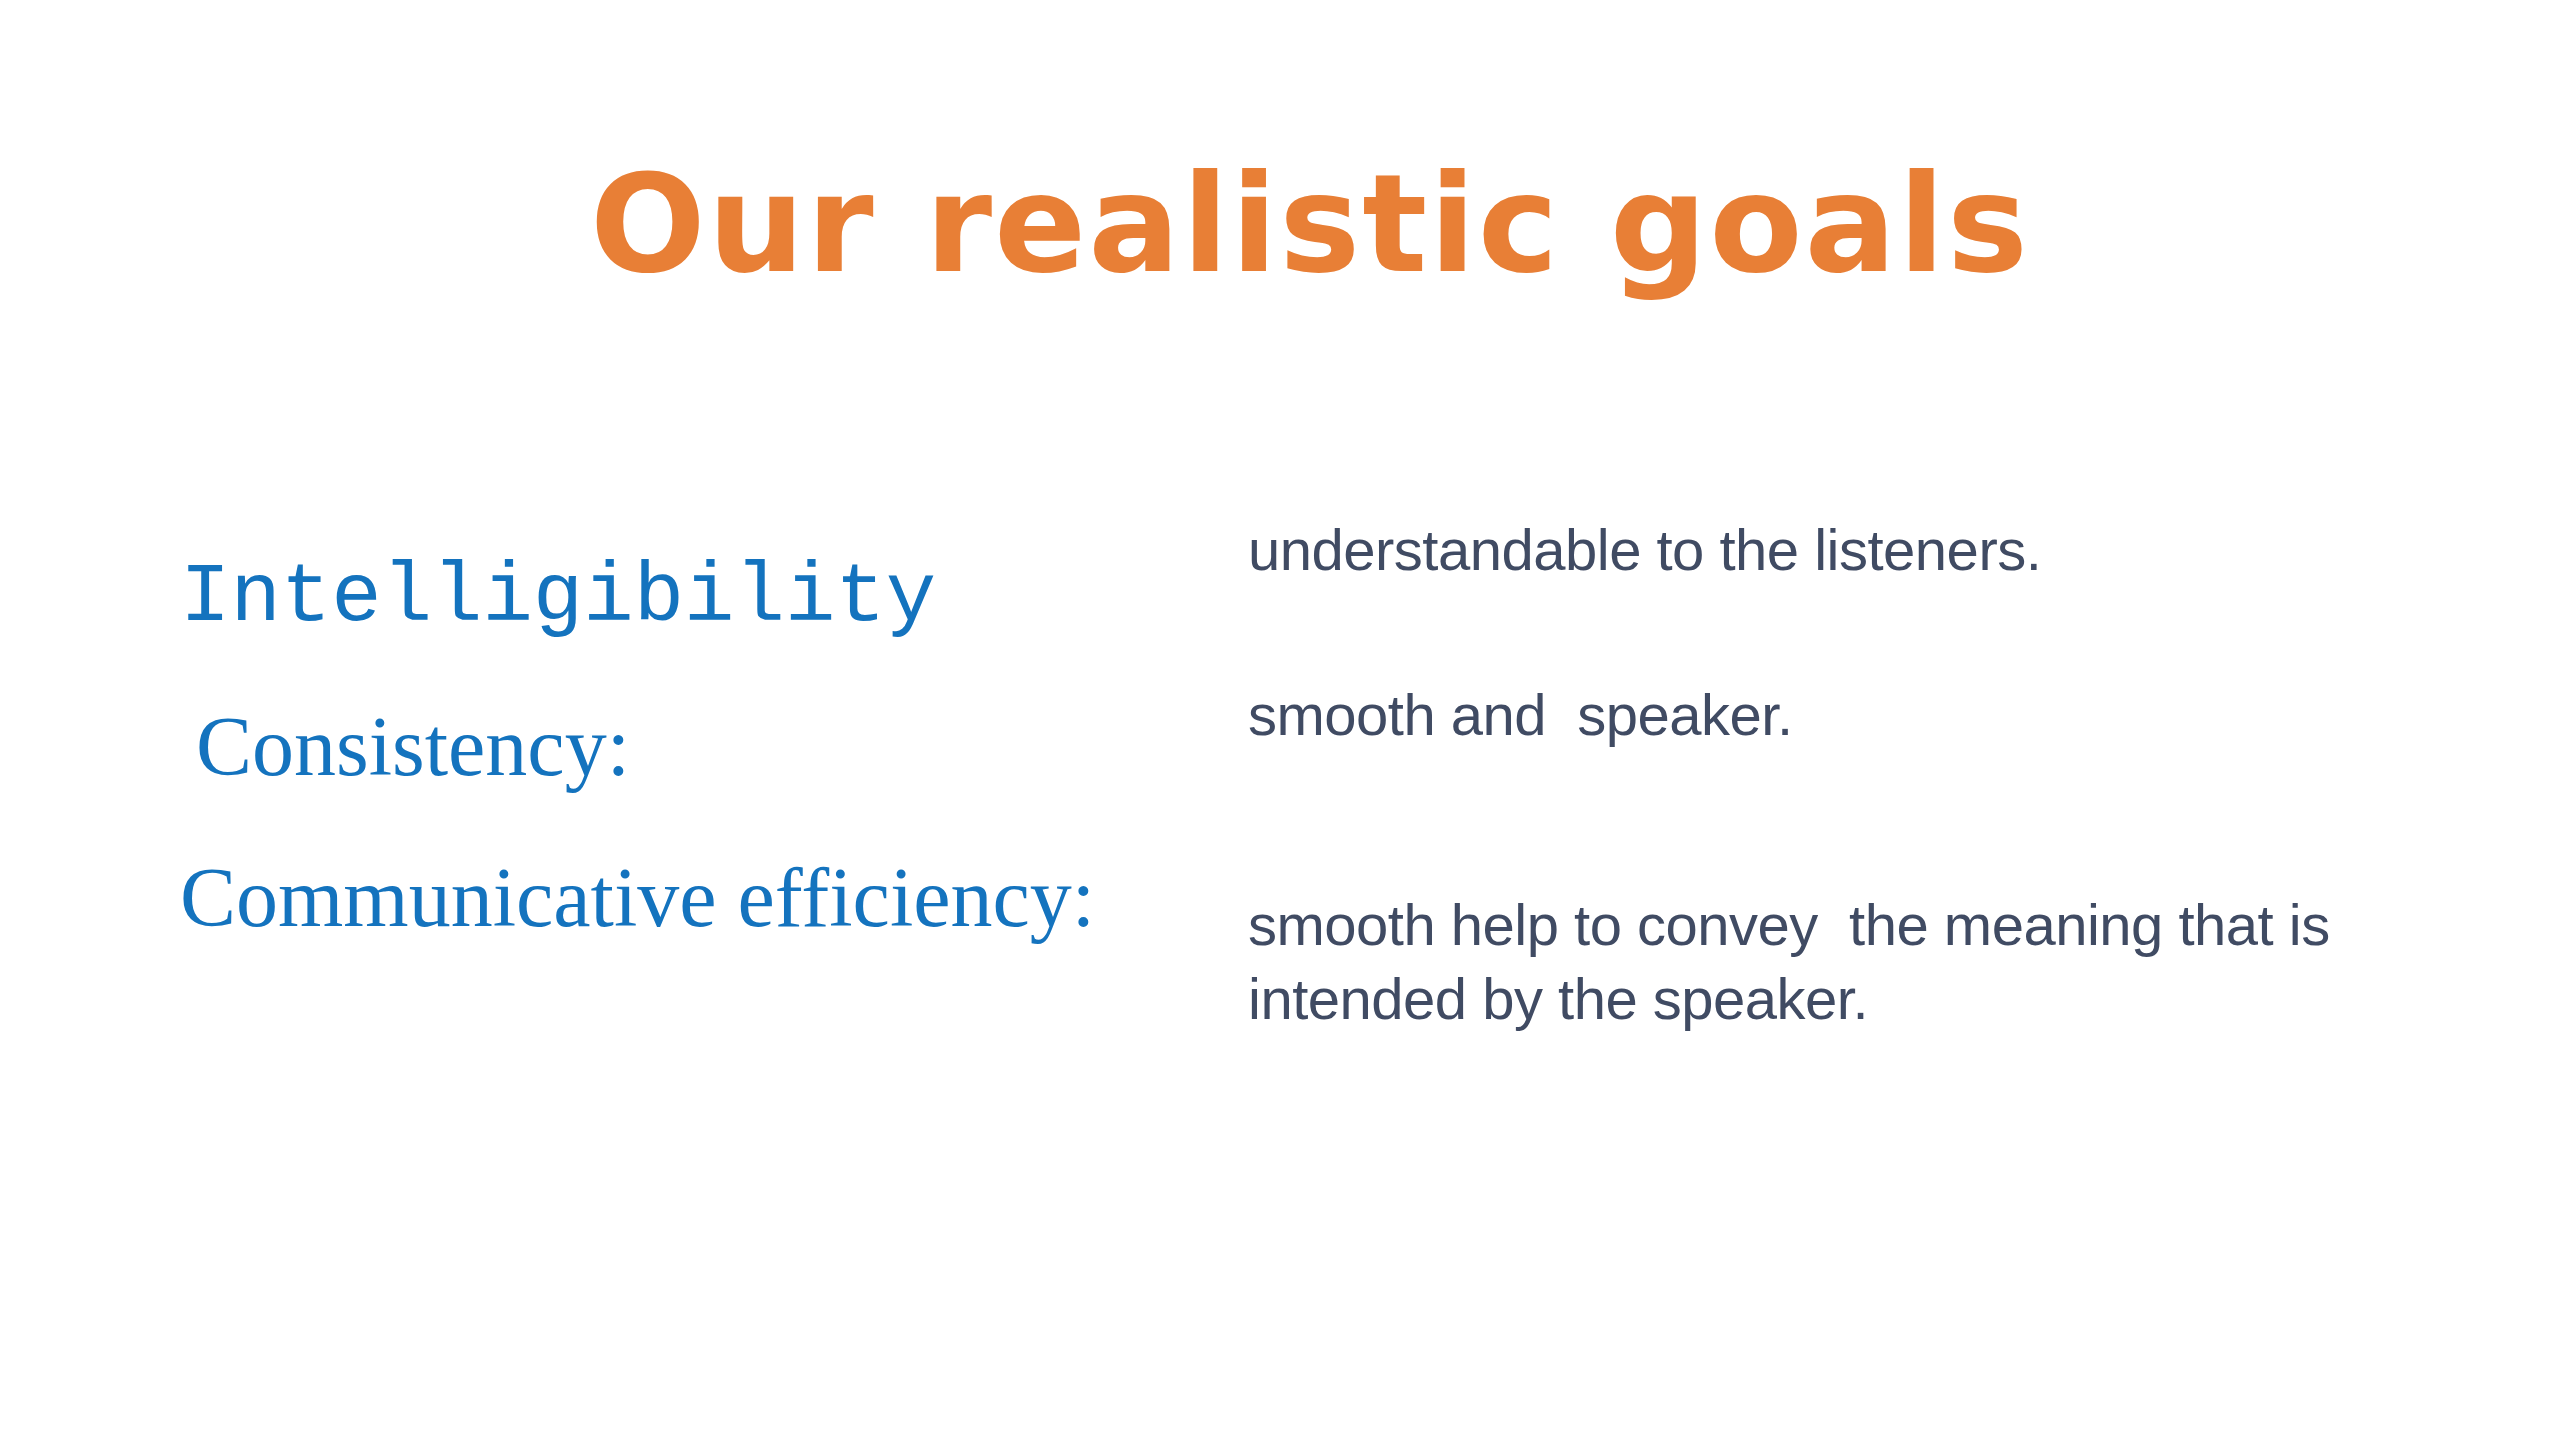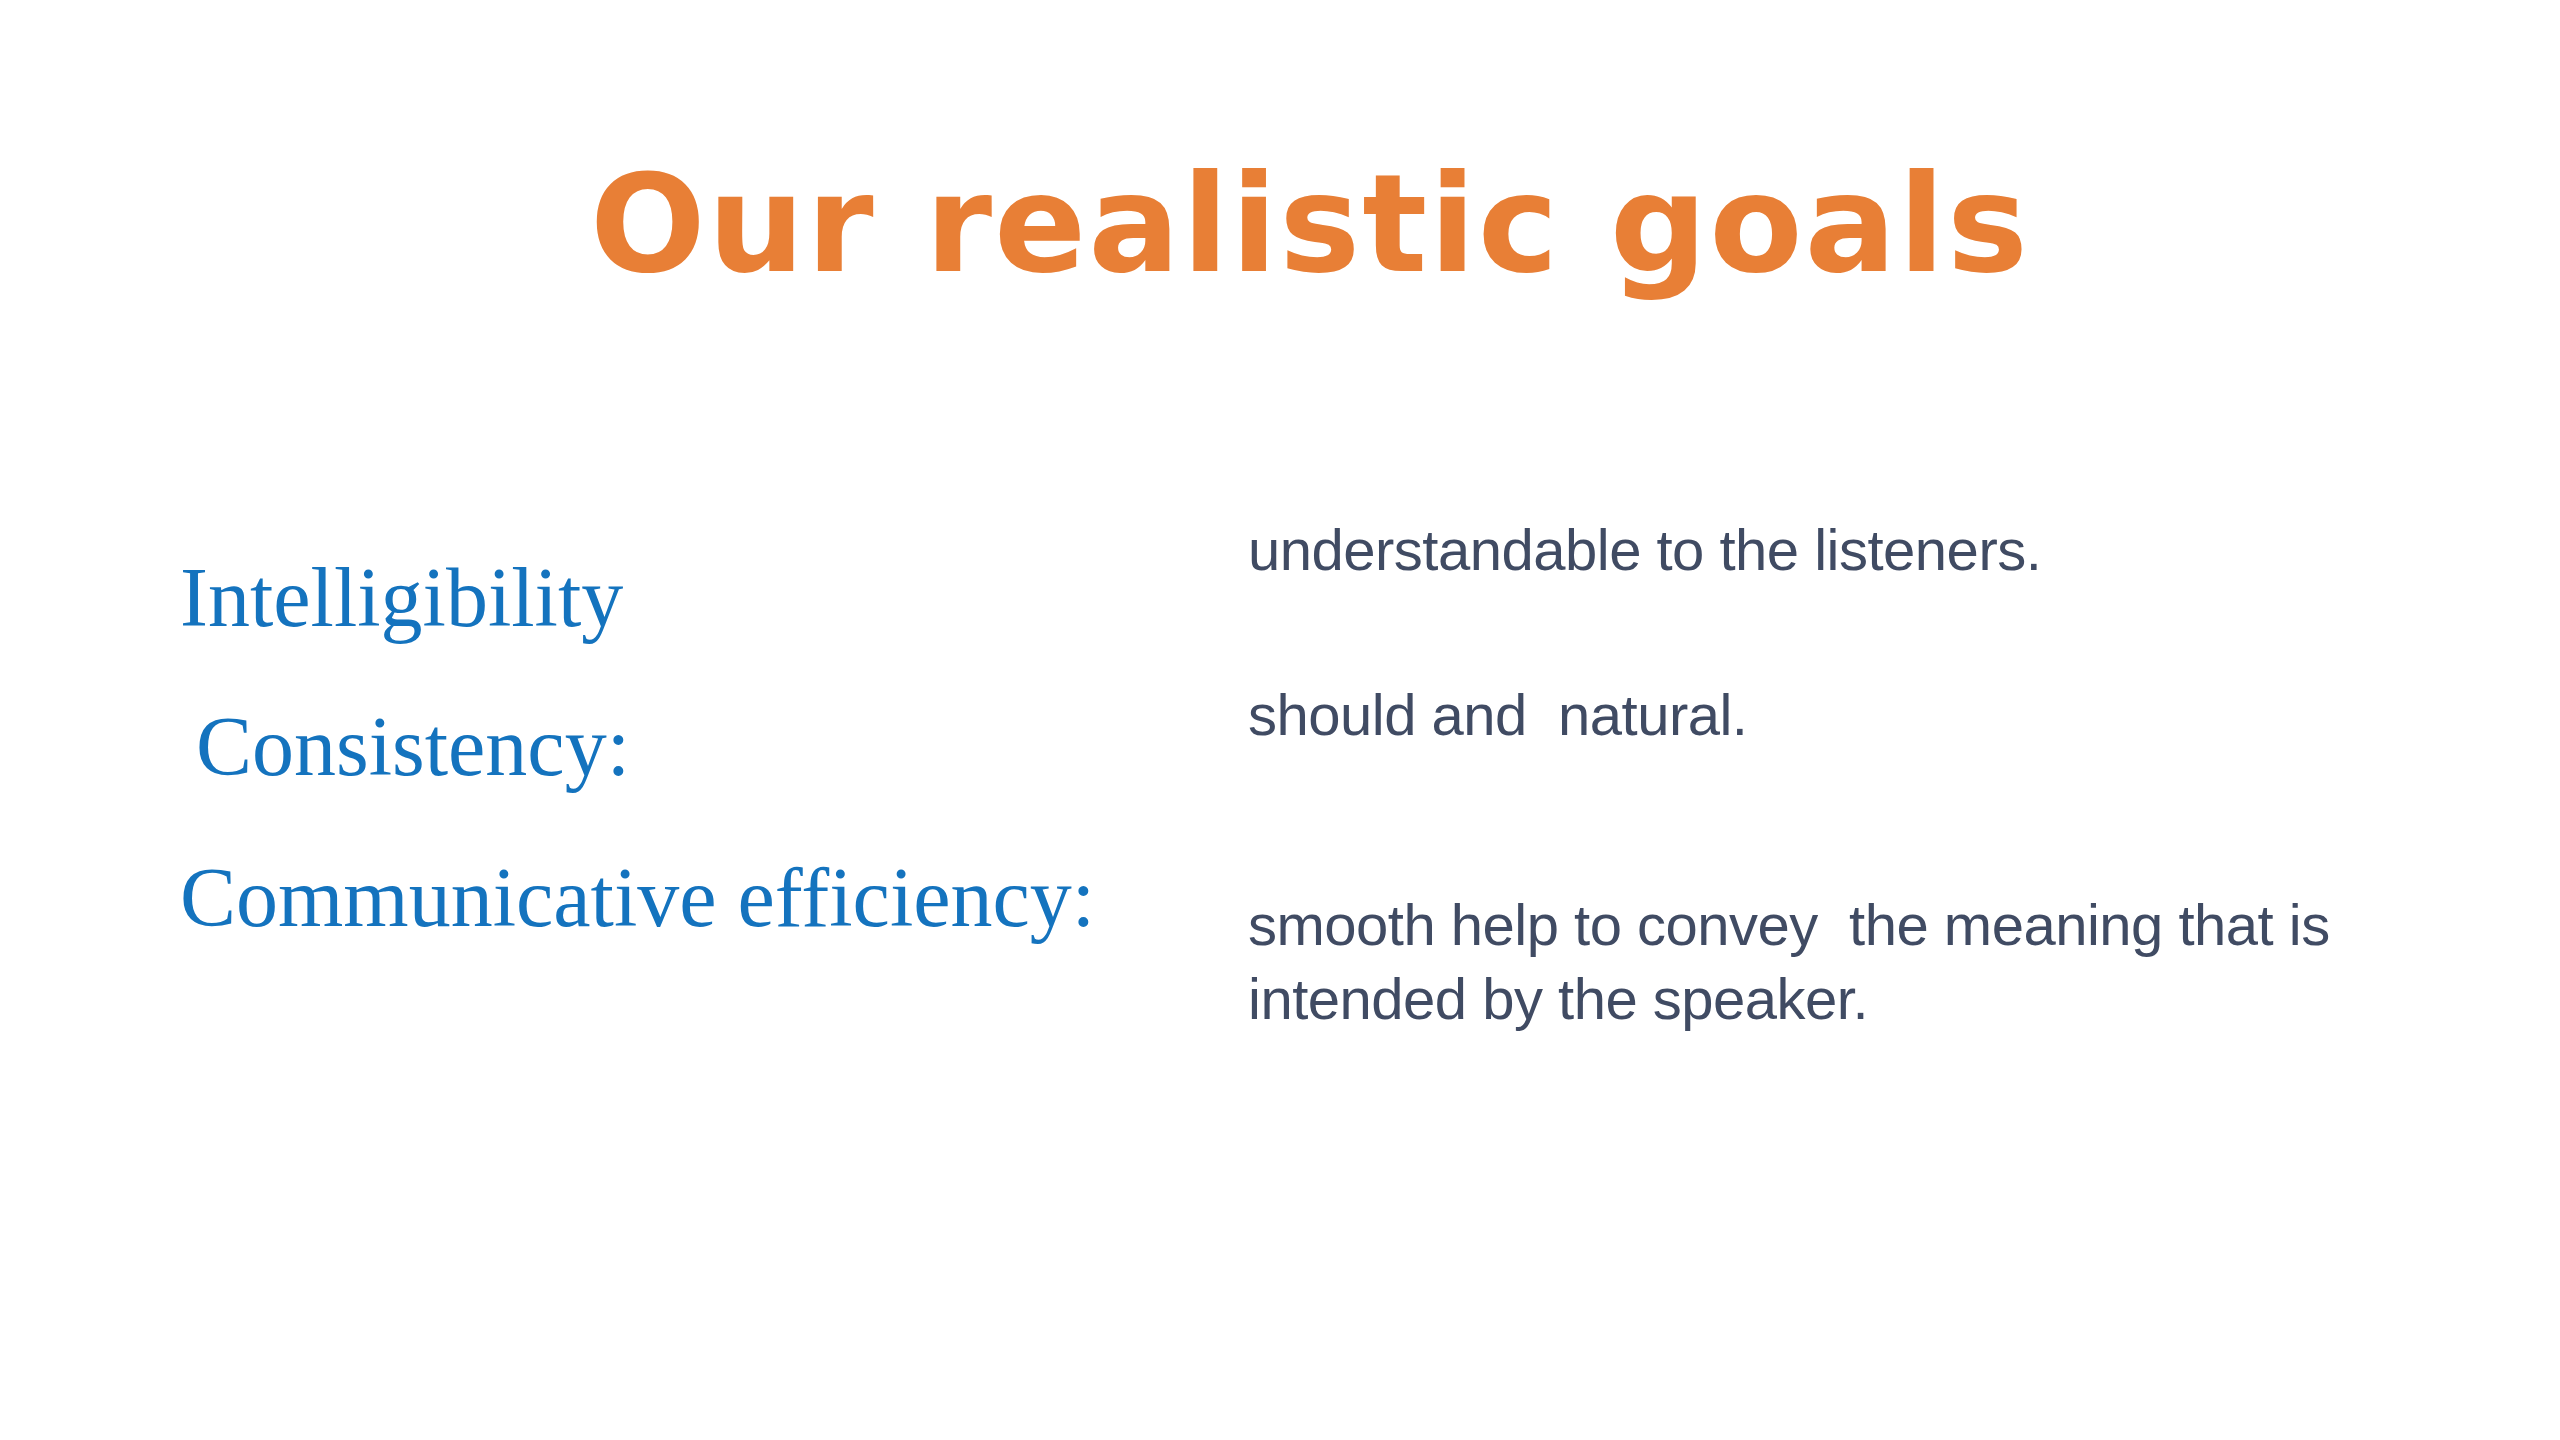--- a/index.html
+++ b/index.html
@@ -70,21 +70,21 @@
     font-family: "Liberation Sans", sans-serif;
     font-weight: 400;
     font-size: 58px;
     line-height: 1.28;
     color: #404b63;
     letter-spacing: -0.5px;
     white-space: pre-wrap;
   }
 
   
-  .row-1 .goal-term { top: 556px; }
+  .row-1 .goal-term { top: 556px; font-family: Liberation Mono, monospace; }
   .row-1 .goal-desc { top: 513px; }
 
   .row-2 .goal-term { top: 705px; margin-left: 16px; }
   .row-2 .goal-desc { top: 678px; }
 
   .row-3 .goal-term { top: 856px; text-align: center; }
   .row-3 .goal-desc { top: 888px; }
 </style>
 </head>
 <body>
@@ -95,21 +95,21 @@
 
   <div class="goals">
 
     <div class="goal-row row-1">
       <div class="goal-term">Intelligibility</div>
       <div class="goal-desc">understandable to the listeners.</div>
     </div>
 
     <div class="goal-row row-2">
       <div class="goal-term">Consistency:</div>
-      <div class="goal-desc">should and  natural.</div>
+      <div class="goal-desc">smooth and  speaker.</div>
     </div>
 
     <div class="goal-row row-3">
       <div class="goal-term">Communicative efficiency:</div>
       <div class="goal-desc">smooth help to convey  the meaning that is intended by the speaker.</div>
     </div>
 
   </div>
 </div>
 

